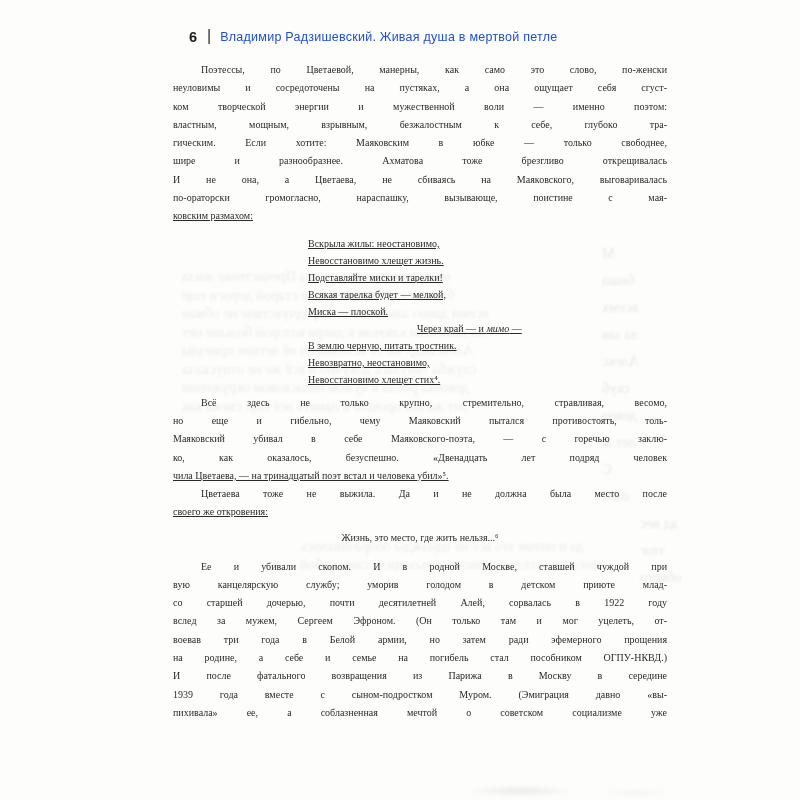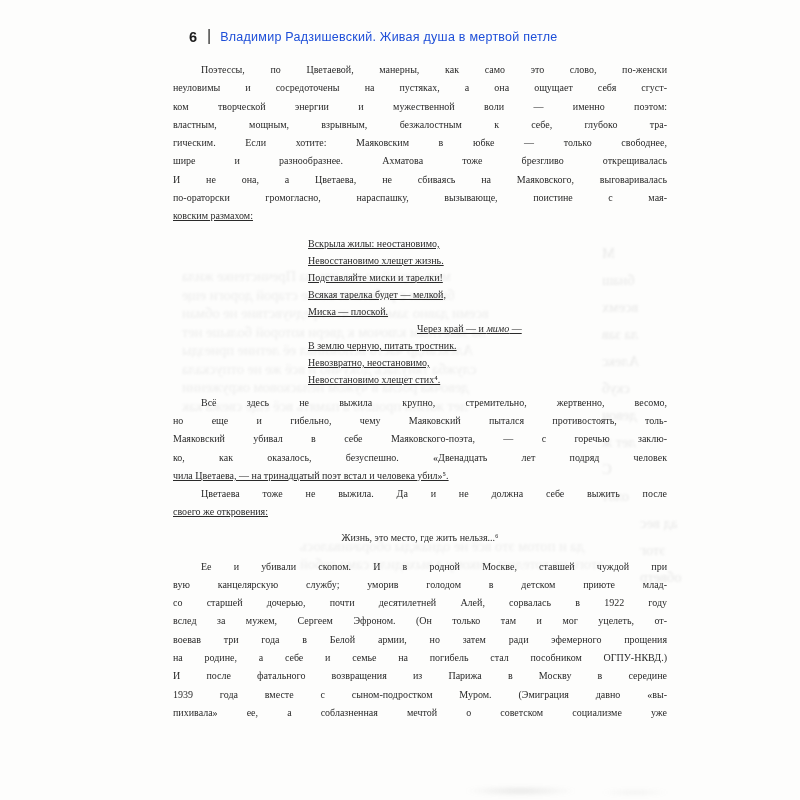--- a/index.html
+++ b/index.html
@@ -120,28 +120,28 @@
         <div class="line vline">Невосстановимо хлещет жизнь.</div>
         <div class="line vline">Подставляйте миски и тарелки!</div>
         <div class="line vline">Всякая тарелка будет — мелкой,</div>
         <div class="line vline">Миска — плоской.</div>
         <div class="line vline vindent"><span>Через край — и </span><span class="it">мимо</span><span> —</span></div>
         <div class="line vline">В землю черную, питать тростник.</div>
         <div class="line vline">Невозвратно, неостановимо,</div>
         <div class="line vline">Невосстановимо хлещет стих⁴.</div>
       </div>
     <div class="para p2">
-        <div class="line indent just">Всё здесь не выжила крупно, стремительно, жертвенно, весомо,</div>
+        <div class="line indent just">Всё здесь не только крупно, стремительно, стравливая, весомо,</div>
         <div class="line just">но еще и гибельно, чему Маяковский пытался противостоять, толь-</div>
         <div class="line just">Маяковский убивал в себе Маяковского-поэта, — с горечью заклю-</div>
         <div class="line just">ко, как оказалось, безуспешно. «Двенадцать лет подряд человек</div>
         <div class="line loose">чила Цветаева, — на тринадцатый поэт встал и человека убил»⁵.</div>
       </div>
     <div class="para">
-        <div class="line indent just">Цветаева тоже не выжила. Да и не должна себе выжить после</div>
+        <div class="line indent just">Цветаева тоже не выжила. Да и не должна была место после</div>
         <div class="line loose">своего же откровения:</div>
       </div>
     <div class="quote-line">Жизнь, это место, где жить нельзя...⁶</div>
     <div class="para">
         <div class="line indent just">Ее и убивали скопом. И в родной Москве, ставшей чуждой при</div>
         <div class="line just">вую канцелярскую службу; уморив голодом в детском приюте млад-</div>
         <div class="line just">со старшей дочерью, почти десятилетней Алей, сорвалась в 1922 году</div>
         <div class="line just">вслед за мужем, Сергеем Эфроном. (Он только там и мог уцелеть, от-</div>
         <div class="line just">воевав три года в Белой армии, но затем ради эфемерного прощения</div>
         <div class="line just">на родине, а себе и семье на погибель стал пособником ОГПУ-НКВД.)</div>

